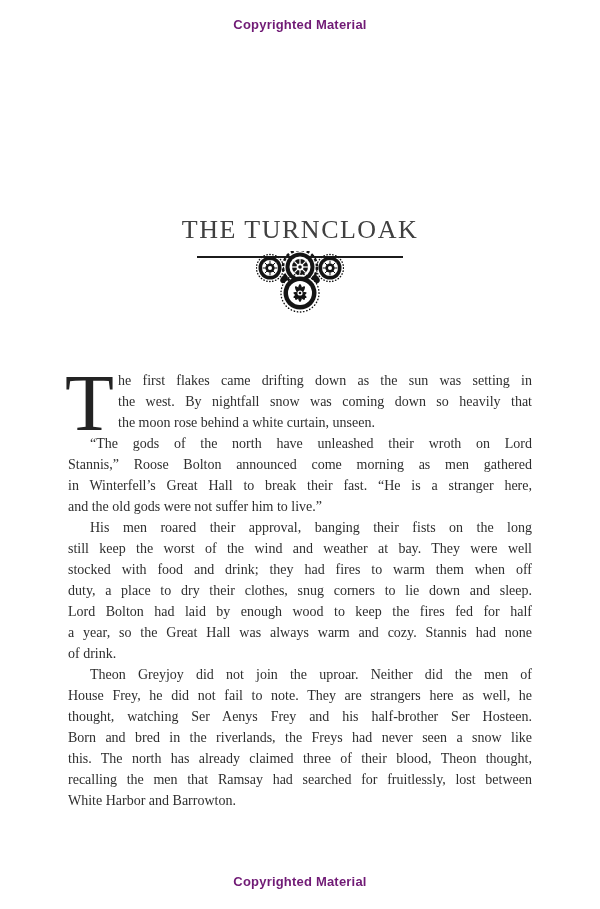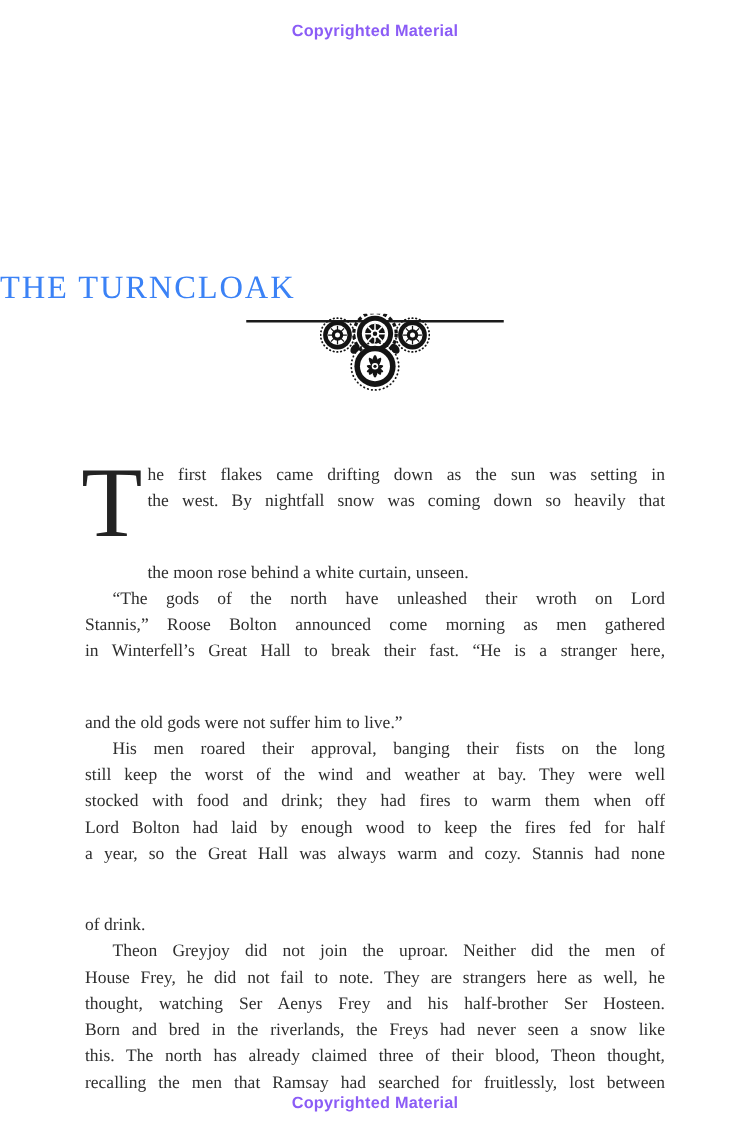--- a/index.html
+++ b/index.html
@@ -17,38 +17,38 @@
     color: #2e2e2e;
   }
   .notice {
     position: absolute;
     left: 0;
     width: 600px;
     text-align: center;
     font-family: "Liberation Sans", sans-serif;
     font-weight: bold;
     font-size: 13px;
-    color: #8b5cf6;
+    color: #701a75;
     letter-spacing: 0.2px;
   }
   .notice.top { top: 17px; }
   .notice.bottom { top: 874px; }
 
   .chapter-title {
     position: absolute;
     top: 215px;
     left: 0;
     width: 600px;
     height: 30px;
     line-height: 30px;
-    text-align: left;
+    text-align: center;
     font-family: "Liberation Serif", serif;
     font-size: 26px;
     letter-spacing: 1.5px;
-    color: #3b82f6;
+    color: #404040;
     font-weight: 400;
   }
   .title-rule {
     position: absolute;
     top: 256px;
     left: 197px;
     width: 206px;
     height: 2px;
     background: #1b1b1b;
   }
@@ -71,21 +71,21 @@
   .para { position: relative; }
   .line {
     height: 21px;
     line-height: 21px;
     text-align: justify;
     text-align-last: justify;
     overflow: hidden;
     white-space: nowrap;
   }
   .line { white-space: normal; }
-  .line.last { text-align-last: left; margin-top: 36px; }
+  .line.last { text-align-last: left; }
   .line.indent { padding-left: 22px; }
   .line.dc-offset { margin-left: 50px; }
   .em { }
   .drop-cap {
     position: absolute;
     left: -3px;
     top: -7px;
     font-size: 80px;
     line-height: 1;
     color: #232323;
@@ -169,20 +169,21 @@
       <div class="para">
         <div class="line indent"><span>“The gods of the north have unleashed their wroth on Lord</span></div>
         <div class="line"><span>Stannis,” Roose Bolton announced come morning as men gathered</span></div>
         <div class="line"><span>in Winterfell’s Great Hall to break their fast. “He is a stranger here,</span></div>
         <div class="line last"><span>and the old gods were not suffer him to live.”</span></div>
       </div>
       <div class="para">
         <div class="line indent"><span>His men roared their approval, banging their fists on the long</span></div>
         <div class="line"><span>still keep the worst of the wind and weather at bay. They were well</span></div>
         <div class="line"><span>stocked with food and drink; they had fires to warm them when off</span></div>
+        <div class="line"><span>duty, a place to dry their clothes, snug corners to lie down and sleep.</span></div>
         <div class="line"><span>Lord Bolton had laid by enough wood to keep the fires fed for half</span></div>
         <div class="line"><span>a year, so the Great Hall was always warm and cozy. Stannis had none</span></div>
         <div class="line last"><span>of drink.</span></div>
       </div>
       <div class="para">
         <div class="line indent"><span>Theon Greyjoy did not join the uproar. Neither did the men of</span></div>
         <div class="line"><span>House Frey, he did not fail to note. </span><span class="em">They are strangers here as well,</span><span> he</span></div>
         <div class="line"><span>thought, watching Ser Aenys Frey and his half-brother Ser Hosteen.</span></div>
         <div class="line"><span>Born and bred in the riverlands, the Freys had never seen a snow like</span></div>
         <div class="line"><span>this. </span><span class="em">The north has already claimed three of their blood,</span><span> Theon thought,</span></div>

